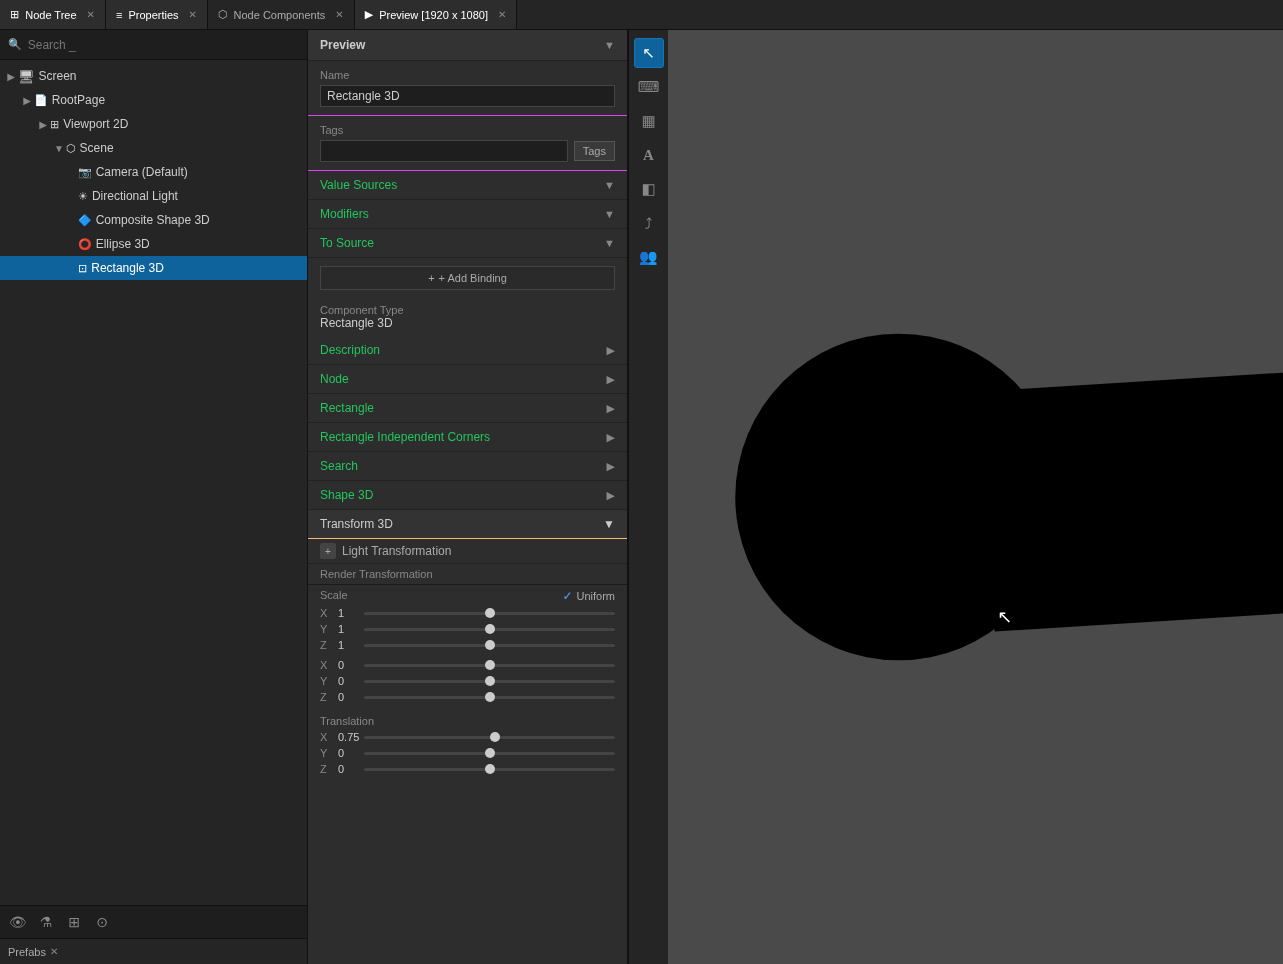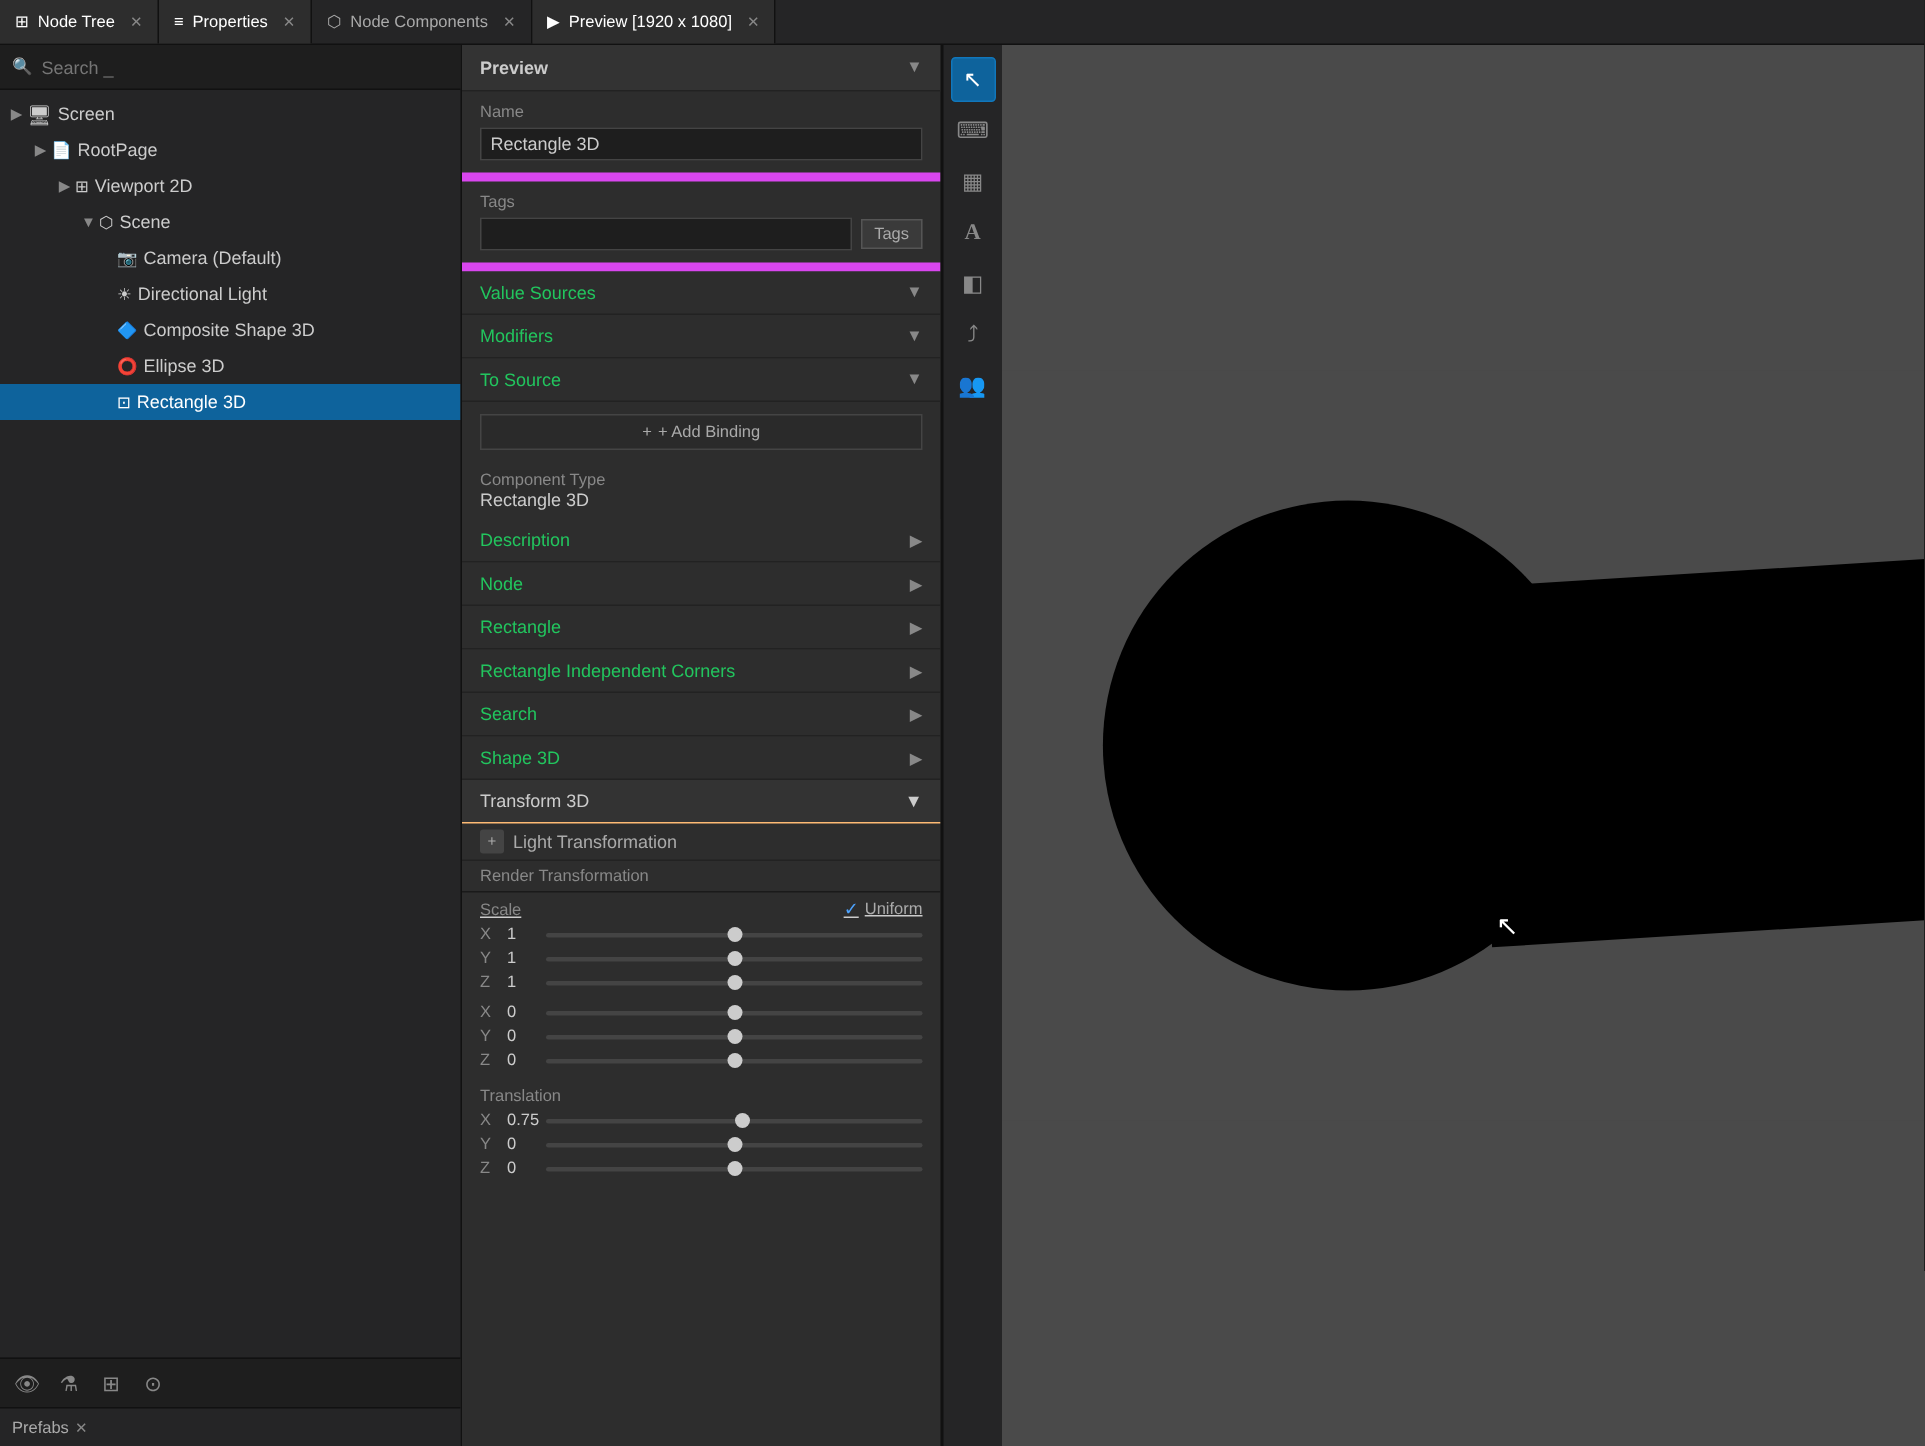--- a/index.html
+++ b/index.html
@@ -161,21 +161,21 @@
       padding: 8px 12px;
       background: #333;
       border-bottom: 1px solid #222;
       cursor: pointer;
       font-weight: 600;
       font-size: 12px;
     }
     .section-header .chevron { font-size: 11px; color: #888; }
     .prop-group {
       padding: 8px 12px;
-      border-bottom: 6px solid #d946ef;
+      border-bottom: 1px solid #d946ef;
     }
     .prop-label {
       font-size: 11px;
       color: #888;
       margin-bottom: 4px;
     }
     .prop-input {
       background: #1e1e1e;
       border: 1px solid #444;
       color: #ccc;
@@ -255,24 +255,23 @@
     }
     .subsection-label { font-size: 12px; color: #aaa; }
     .render-transform-label {
       padding: 4px 12px;
       font-size: 11px;
       color: #888;
       border-bottom: 1px solid #1a1a1a;
     }
     .scale-header {
       display: flex;
-      align-items: flex-end;
+      align-items: flex-start;
       justify-content: space-between;
       padding: 4px 12px 2px;
-      text-decoration: underline;
     }
     .scale-label { font-size: 11px; color: #888; }
     .uniform-check {
       display: flex;
       align-items: center;
       gap: 4px;
       font-size: 11px;
       color: #aaa;
       cursor: pointer;
     }

